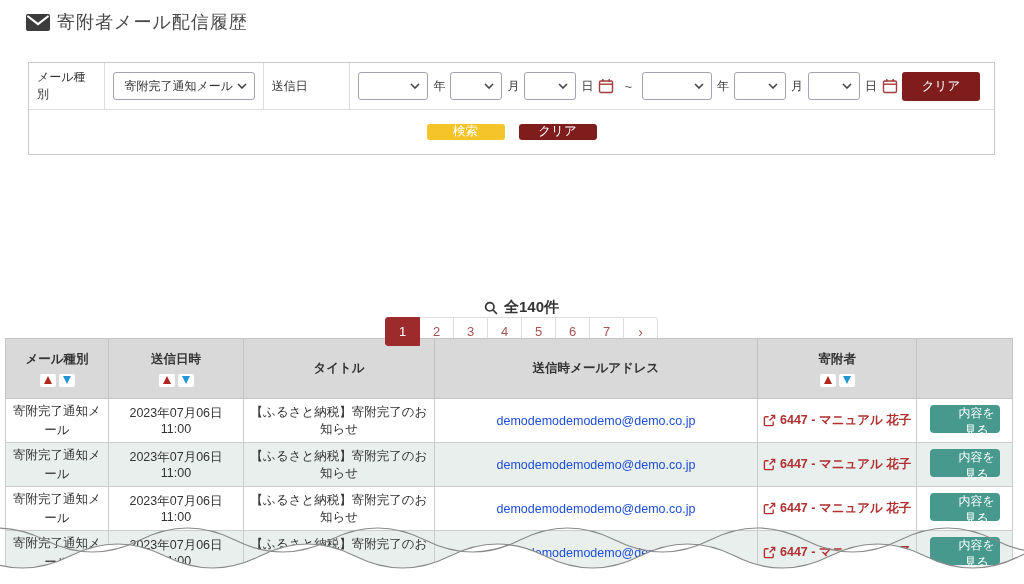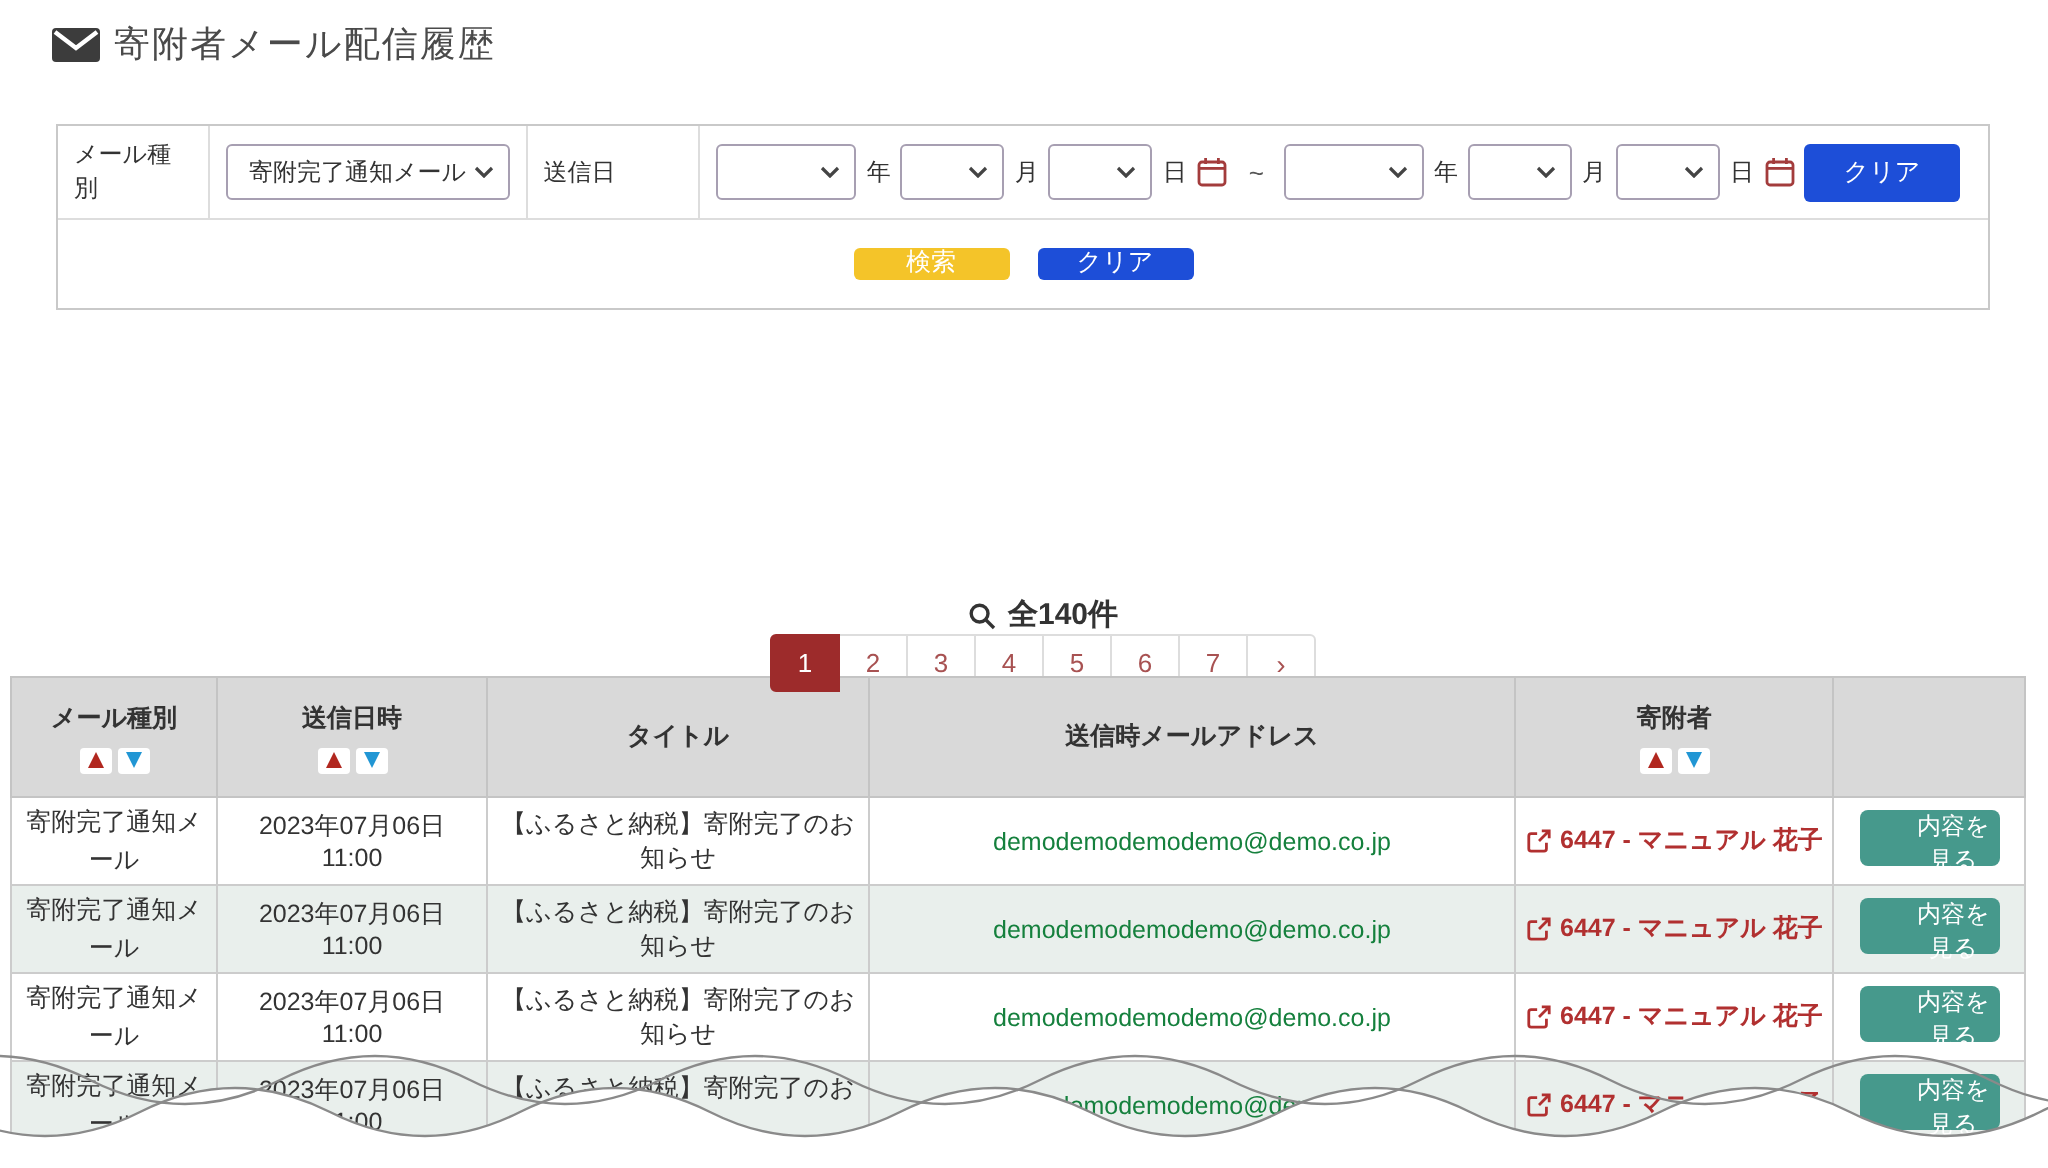--- a/index.html
+++ b/index.html
@@ -61,21 +61,21 @@
   .date-row { display: flex; align-items: center; gap: 4px; }
   .date-row .unit { font-size: 12px; margin: 0 1px; }
   .tilde { margin: 0 6px; font-size: 13px; color: #555; }
 
   .btn {
     display: inline-flex; align-items: center; justify-content: center;
     border: none; border-radius: 3px; color: #fff; cursor: pointer;
     font-size: 12.5px; font-family: inherit; height: 16px; width: 78px;
   }
   .btn-yellow { background: #f4c429; }
-  .btn-gray   { background: #1d4ed8; }
+  .btn-gray   { background: #7f1d1d; }
   .btn-date-clear { margin-left: auto; margin-right: 6px; height: 29px; }
   .form-buttons { display: flex; justify-content: center; gap: 14px; padding: 4px 0; }
 
   
   .results-bar {
     position: absolute; left: 28px; top: 298px; width: 987px;
     display: flex; align-items: center; justify-content: space-between; flex-direction: column;
   }
   .results-count { display: flex; align-items: center; gap: 6px; font-size: 15px; font-weight: bold; color: #333; }
   .pagination { display: flex; list-style: none; }
@@ -108,21 +108,21 @@
   .sort-group { display: flex; gap: 3px; }
   .sort-box {
     width: 16px; height: 13px; background: #fff; border-radius: 2px;
     display: flex; align-items: center; justify-content: center; cursor: pointer;
   }
   .tri-up { width: 0; height: 0; border-left: 4.5px solid transparent; border-right: 4.5px solid transparent; border-bottom: 8px solid #b1271f; }
   .tri-down { width: 0; height: 0; border-left: 4.5px solid transparent; border-right: 4.5px solid transparent; border-top: 8px solid #2196d4; }
 
   .cell-mail-type { line-height: 1.5; }
   .cell-title { text-align: left; padding-left: 6px; }
-  .cell-address { color: #15803d; }
+  .cell-address { color: #1d4ed8; }
   .donor-link {
     color: #b13030; font-weight: bold; text-decoration: none; cursor: pointer;
     display: inline-flex; align-items: center; gap: 4px; white-space: nowrap;
   }
   .btn-view {
     background: #46998c; color: #fff; border: none; border-radius: 4px;
     width: 70px; height: 28px; font-size: 12px; font-family: inherit; cursor: pointer; padding-left: 24px;
   }
 
   

